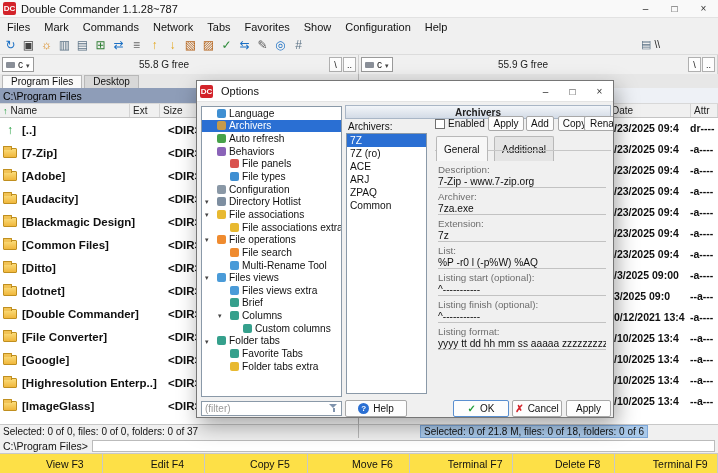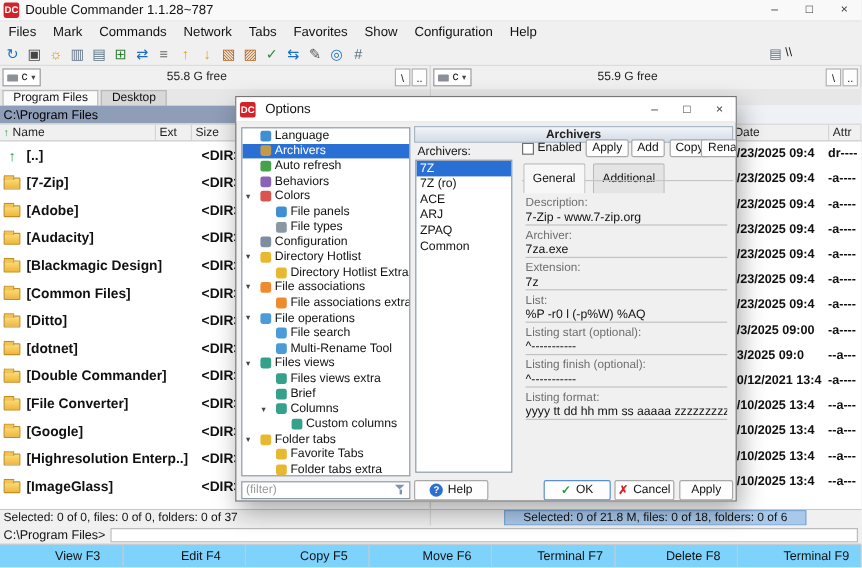--- a/index.html
+++ b/index.html
@@ -80,27 +80,27 @@
     background:#f2c355; border:1px solid #c08f1f; border-bottom:none; border-radius:1px 1px 0 0; }
   .up-icon { width:14px; margin-left:3px; flex:none; color:#1f9d3a; font-weight:bold; font-size:12px; text-align:center; }
   .up-icon::before { content:"↑"; }
   .fname { margin-left:5px; }
   .fsize { position:absolute; left:168px; }
   .rrow { position:relative; height:21px; font-size:10.5px; font-weight:bold; color:#101010; }
   .rdate { position:absolute; left:255px; top:4px; width:72px; overflow:hidden; white-space:nowrap; }
   .rattr { position:absolute; left:331px; top:4px; white-space:nowrap; }
   .statusbar { height:14px; flex:none; background:#f0f0f0; border-top:1px solid #c8c8c8; font-size:10px;
     display:flex; align-items:center; padding-left:3px; white-space:nowrap; overflow:hidden; }
-  .status-hl { background:#a9c9ea; border:1px solid #7da7d8; padding:0 15px; margin-left:58px; }
+  .status-hl { background:#a9c9ea; border:1px solid #7da7d8; padding:0 3px; margin-left:58px; }
   
   .cmdline { position:absolute; top:438px; left:0; right:0; height:15px; background:#f0f0f0;
     display:flex; align-items:center; font-size:10.5px; padding:0 3px; gap:4px; }
   .cmd-input { flex:1; height:12px; background:#fff; border:1px solid #bbb; font:inherit; padding:0 2px; }
   .fkeys { position:absolute; top:453px; left:0; right:0; bottom:0; display:flex; border-top:1px solid #c8c8c8; }
-  .fkey { flex:1; border-right:1px solid #c8c8c8; background:#7dd3fc; display:flex; align-items:center;
+  .fkey { flex:1; border-right:1px solid #c8c8c8; background:#fde047; display:flex; align-items:center;
     justify-content:center; font-size:10.5px;padding-left:28px; }
   
   .dialog { position:absolute; left:196px; top:80px; width:418px; height:338px; background:#f0f0f0;
     border:1px solid #767676; box-shadow:3px 8px 20px rgba(0,0,0,.35); z-index:10; overflow:hidden; }
   .dlg-titlebar { height:21px; background:#fff; display:flex; align-items:center; border-bottom:1px solid #e4e4e4; }
   .dlg-title { font-size:11px; margin-left:3px; }
   .dlg-controls { margin-left:auto; display:flex; height:100%; }
   .dlg-btnc { width:27px; height:100%; display:flex; align-items:center; justify-content:center; font-size:10px; color:#333; }
   .tree { position:absolute; left:4px; top:25px; width:141px; height:291px; background:#fff;
     border:1px solid #8a99a8; overflow:hidden; }
@@ -441,45 +441,36 @@
         <span>Archivers</span>
       </div>
     <div class="titem lvl0">
         <span class="ti-icon"></span>
         <span>Auto refresh</span>
       </div>
     <div class="titem lvl0">
         <span class="ti-icon"></span>
         <span>Behaviors</span>
       </div>
+    <div class="titem lvl1">
+        <span class="ti-icon"></span>
+        <span>File panels</span>
+      </div>
+    <div class="titem lvl1">
+        <span class="ti-icon"></span>
+        <span>File types</span>
+      </div>
+    <div class="titem lvl0">
+        <span class="ti-icon"></span>
+        <span>Configuration</span>
+      </div>
     <div class="titem lvl0">
         <span class="arrow"></span>
         <span class="ti-icon"></span>
-        <span>Colors</span>
-      </div>
-    <div class="titem lvl1">
-        <span class="ti-icon"></span>
-        <span>File panels</span>
-      </div>
-    <div class="titem lvl1">
-        <span class="ti-icon"></span>
-        <span>File types</span>
-      </div>
-    <div class="titem lvl0">
-        <span class="ti-icon"></span>
-        <span>Configuration</span>
-      </div>
-    <div class="titem lvl0">
-        <span class="arrow"></span>
-        <span class="ti-icon"></span>
         <span>Directory Hotlist</span>
-      </div>
-    <div class="titem lvl1">
-        <span class="ti-icon"></span>
-        <span>Directory Hotlist Extra</span>
       </div>
     <div class="titem lvl0">
         <span class="arrow"></span>
         <span class="ti-icon"></span>
         <span>File associations</span>
       </div>
     <div class="titem lvl1">
         <span class="ti-icon"></span>
         <span>File associations extra</span>
       </div>

